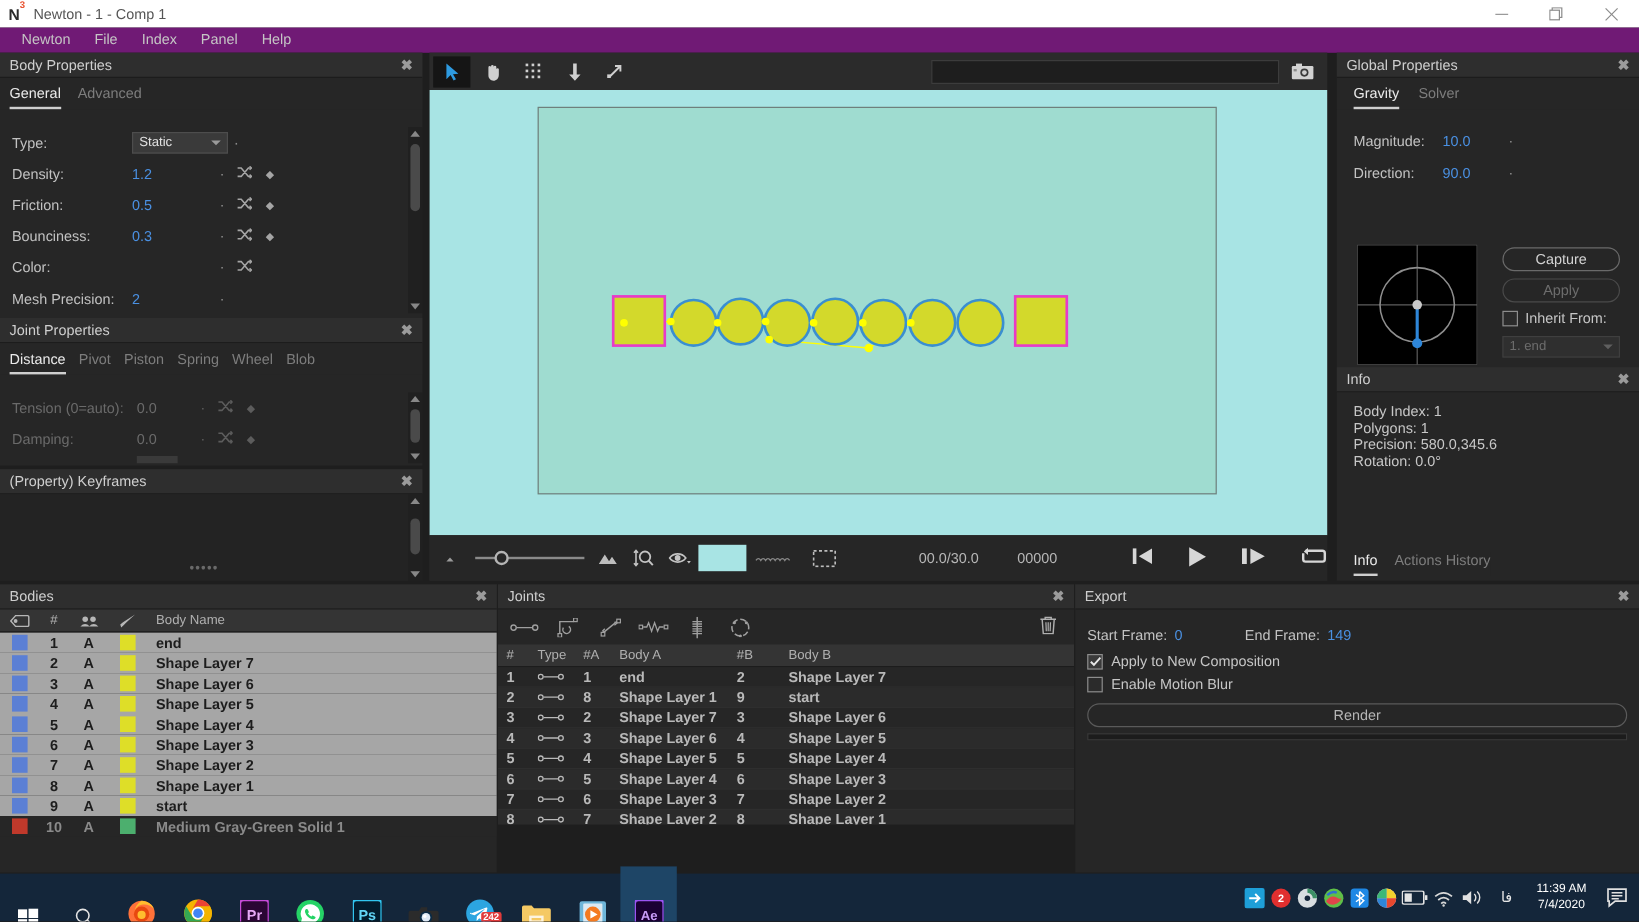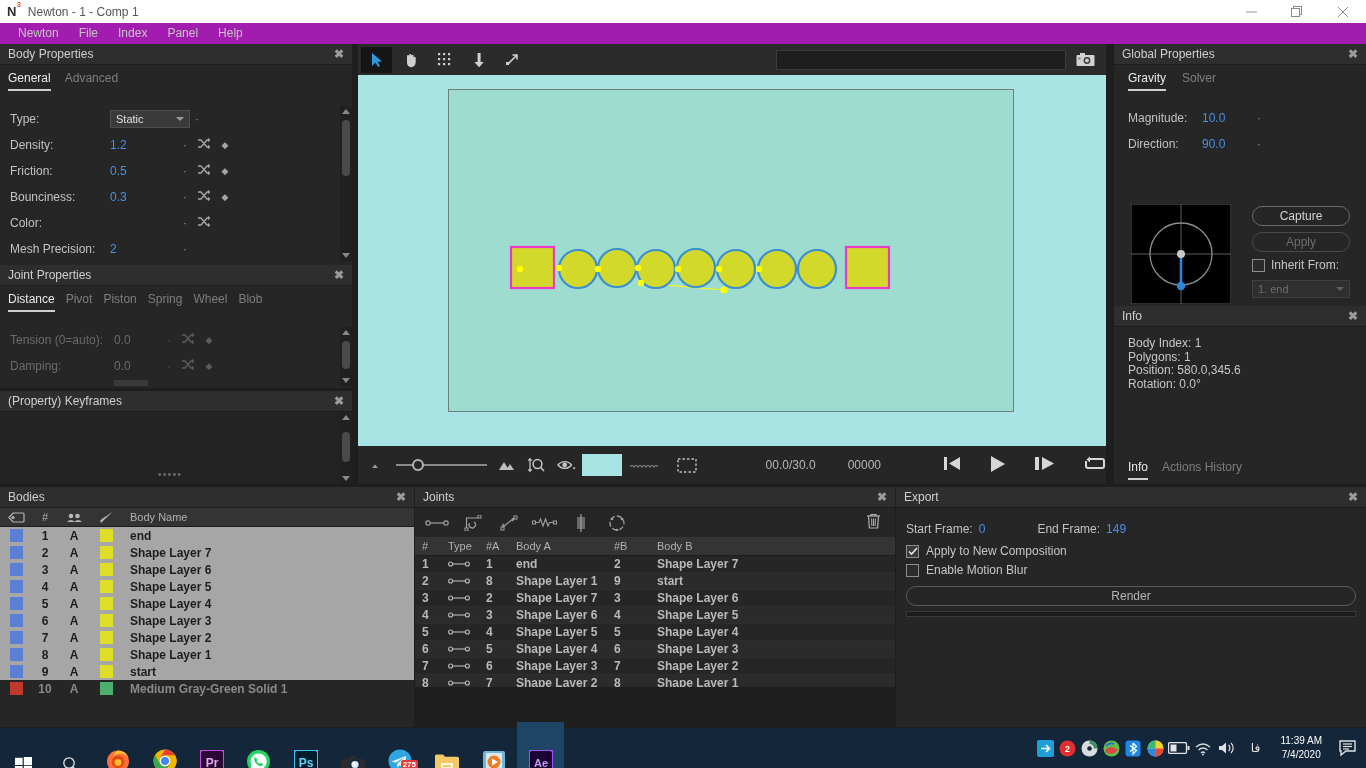--- a/index.html
+++ b/index.html
@@ -21,21 +21,21 @@
   .logo sup { color: #e8502e; font-size: 8px; position: relative; top: -4px; left: 0px; font-weight: bold; }
   .title-text { margin-left: 7px; font-size: 12px; color: #555; }
   .wctrls { margin-left: auto; display: flex; height: 23px; }
   .wbtn { width: 46px; height: 23px; display: flex; align-items: center; justify-content: center; color: #777; font-size: 12px; }
   .wbtn:last-child { color: #888; }
   .wbtn svg { display: block; }
 
   
   .menubar {
     position: absolute; left: 0; top: 23px; width: 1366px; height: 21px;
-    background: #a21caf; display: flex; align-items: center; padding-left: 8px;
+    background: #701a75; display: flex; align-items: center; padding-left: 8px;
   }
   .menubar span { padding: 0 10px; font-size: 12px; color: #c5c5c5; line-height: 21px; }
 
   
   .panel { position: absolute; background: #262626; }
   .ptitle {
     height: 21px; background: #2e2e2e; display: flex; align-items: center;
     padding: 0 8px; font-size: 12px; color: #cfcfcf; border-bottom: 1px solid #1c1c1c;
   }
   .ptitle .x { margin-left: auto; color: #9b9b9b; font-size: 12px; font-weight: bold; }
@@ -529,21 +529,21 @@
   </div>
 
   <div class="panel" style="left:1114px;top:306px;width:252px;height:178px;">
     <div class="ptitle">
       <span>Info</span>
       <span class="x">✖</span>
     </div>
     <div style="padding:10px 0 0 14px;line-height:13.5px;font-size:12px;color:#c7c7c7;">
       <div>Body Index: 1</div>
       <div>Polygons: 1</div>
-      <div>Position: 580.0,345.6</div>
+      <div>Precision: 580.0,345.6</div>
       <div>Rotation: 0.0°</div>
     </div>
     <div class="tabs" style="position:absolute;left:0;bottom:4px;height:20px;gap:14px;padding-left:14px;">
       <div class="tab active">Info</div>
       <div class="tab">Actions History</div>
     </div>
   </div>
 
   <div class="panel" style="left:0;top:487px;width:414px;height:240px;">
     <div class="ptitle">
@@ -966,21 +966,21 @@
           <circle cx="15" cy="12.5" r="5.2" fill="#0c2b45"></circle>
           <circle cx="15" cy="12.5" r="3.6" fill="#dfe9f5"></circle>
           <circle cx="14" cy="11.5" r="1.4" fill="#fff"></circle>
         </svg>
     </div>
     <div class="tbicon open">
       <svg width="26" height="26" viewBox="0 0 26 26">
           <circle cx="13" cy="13" r="11.5" fill="#2ca5e0"></circle>
           <path d="M5.6 13.2 l12.6-4.9 c0.6-0.2 1.1 0.2 0.9 1 l-2.1 10 c-0.2 0.7-0.6 0.9-1.2 0.5 l-3.4-2.5 -1.6 1.6 c-0.2 0.2-0.4 0.3-0.7 0.3 l0.3-3.5 6.4-5.8 c0.3-0.2 -0.1-0.4-0.4-0.2 l-7.9 5 -3.4-1.1 c-0.7-0.2-0.7-0.7 0.5-1.1z" fill="#fff"></path>
         </svg>
-      <span class="badge">275</span>
+      <span class="badge">242</span>
     </div>
     <div class="tbicon open">
       <svg width="26" height="22" viewBox="0 0 26 22">
           <path d="M1 4 a1.5 1.5 0 011.5-1.5 H9 l2 2.3 h12.5 A1.5 1.5 0 0125 6.3 V18 a1.5 1.5 0 01-1.5 1.5 H2.5 A1.5 1.5 0 011 18z" fill="#f5c964"></path>
           <rect x="7" y="11" width="12" height="8.5" fill="#fdf4e0"></rect>
           <rect x="9" y="13" width="8" height="2" fill="#f5c964"></rect>
         </svg>
     </div>
     <div class="tbicon open">
       <svg width="24" height="24" viewBox="0 0 24 24">

